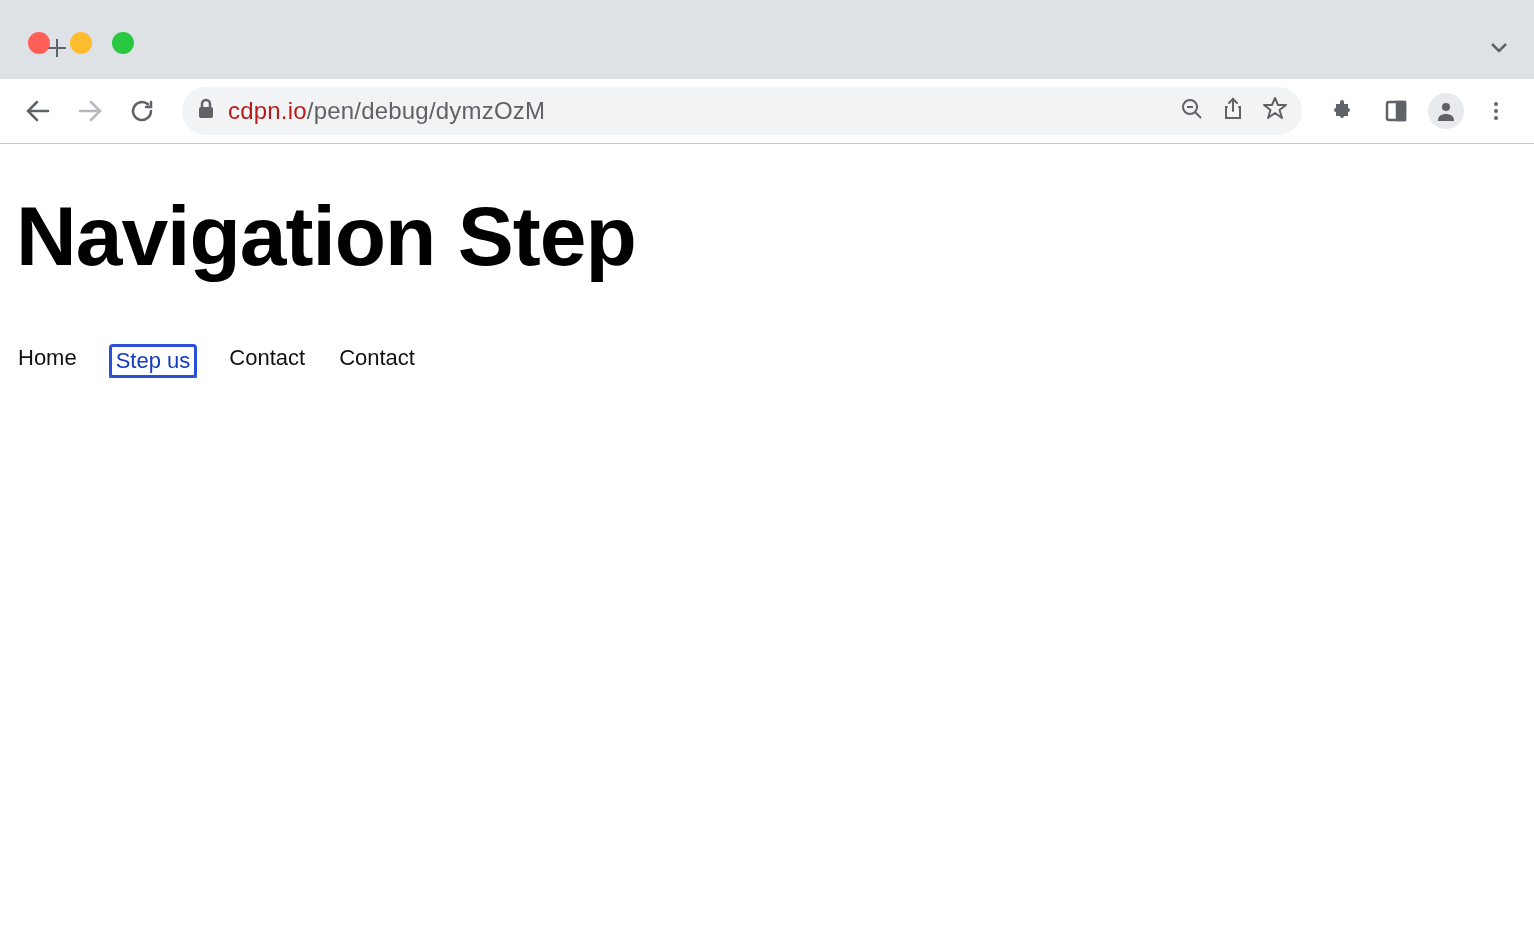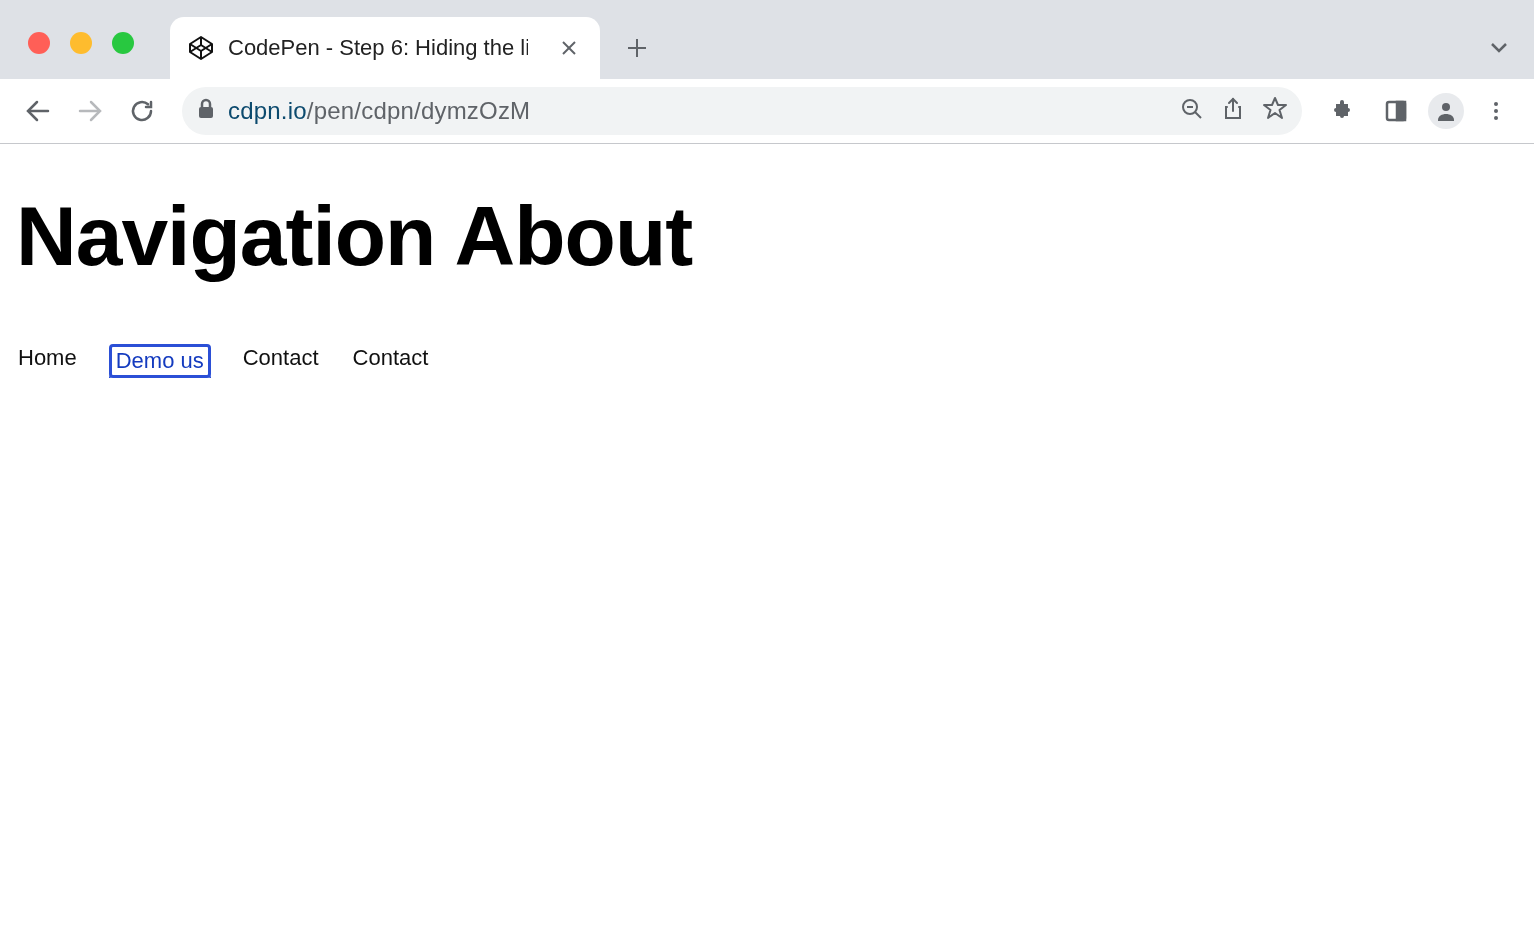--- a/index.html
+++ b/index.html
@@ -108,21 +108,21 @@
       margin: 0 10px;
       gap: 12px;
     }
     .omnibox .lock { color: #5f6368; }
     .omnibox-url {
       font-size: 24px;
       color: #202124;
       letter-spacing: 0.2px;
       white-space: nowrap;
     }
-    .omnibox-url .host { color: #0c4a6e; }
+    .omnibox-url .host { color: #b91c1c; }
     .omnibox-url .path { color: #5f6368; }
     .omnibox-actions {
       margin-left: auto;
       display: flex;
       align-items: center;
       gap: 18px;
       color: #5f6368;
     }
 
     .toolbar-right {
@@ -178,38 +178,20 @@
 <body>
 
 <div class="browser-chrome">
   <div class="tab-strip">
     <div class="traffic-lights">
       <div class="tl tl-close"></div>
       <div class="tl tl-min"></div>
       <div class="tl tl-max"></div>
     </div>
 
-    <div class="tab">
-      <span class="tab-favicon">
-        <svg width="26" height="26" viewBox="0 0 26 26" fill="none" stroke="#111" stroke-width="2" stroke-linejoin="round">
-          <polygon points="13,2 24,9 24,17 13,24 2,17 2,9"></polygon>
-          <polyline points="2,9 13,16 24,9"></polyline>
-          <polyline points="2,17 13,10 24,17"></polyline>
-          <line x1="13" y1="2" x2="13" y2="10"></line>
-          <line x1="13" y1="16" x2="13" y2="24"></line>
-        </svg>
-      </span>
-      <span class="tab-title">CodePen - Step 6: Hiding the li</span>
-      <span class="tab-close">
-        <svg width="16" height="16" viewBox="0 0 16 16" stroke="#5f6368" stroke-width="2">
-          <line x1="2" y1="2" x2="14" y2="14"></line>
-            <line x1="14" y1="2" x2="2" y2="14"></line>
-        </svg>
-      </span>
-    </div>
 
     <div class="new-tab">
       <svg width="22" height="22" viewBox="0 0 22 22" stroke="#5f6368" stroke-width="2">
         <line x1="11" y1="2" x2="11" y2="20"></line>
           <line x1="2" y1="11" x2="20" y2="11"></line>
       </svg>
     </div>
 
     <div class="tabs-dropdown">
       <svg width="22" height="22" viewBox="0 0 22 22" fill="none" stroke="#5f6368" stroke-width="2.5">
@@ -239,21 +221,21 @@
     </div>
 
     <div class="omnibox">
       <span class="lock">
         <svg width="20" height="22" viewBox="0 0 20 22" fill="#5f6368">
           <rect x="3" y="9" width="14" height="11" rx="2"></rect>
           <path d="M6 9 V6 a4 4 0 0 1 8 0 V9" fill="none" stroke="#5f6368" stroke-width="2.5"></path>
         </svg>
       </span>
       <span class="omnibox-url">
-        <span class="host">cdpn.io</span><span class="path">/pen/cdpn/dymzOzM</span>
+        <span class="host">cdpn.io</span><span class="path">/pen/debug/dymzOzM</span>
       </span>
       <span class="omnibox-actions">
         <span>
           <svg width="24" height="24" viewBox="0 0 24 24" fill="none" stroke="#5f6368" stroke-width="2">
             <circle cx="10" cy="10" r="7"></circle>
               <line x1="15" y1="15" x2="21" y2="21"></line>
               <line x1="7" y1="10" x2="13" y2="10"></line>
           </svg>
         </span>
         <span>
@@ -294,21 +276,21 @@
           <circle cx="10" cy="3" r="2"></circle>
             <circle cx="10" cy="10" r="2"></circle>
             <circle cx="10" cy="17" r="2"></circle>
         </svg>
       </div>
     </div>
   </div>
 </div>
 
 <div class="page viewport-round">
-  <h1 class="page-heading">Navigation About</h1>
+  <h1 class="page-heading">Navigation Step</h1>
 
   <nav class="nav">
     <a class="nav-item">Home</a>
-    <a class="nav-item focused">Demo us</a>
+    <a class="nav-item focused">Step us</a>
     <a class="nav-item">Contact</a>
     <a class="nav-item">Contact</a>
   </nav>
 </div>
 
 </body></html>

